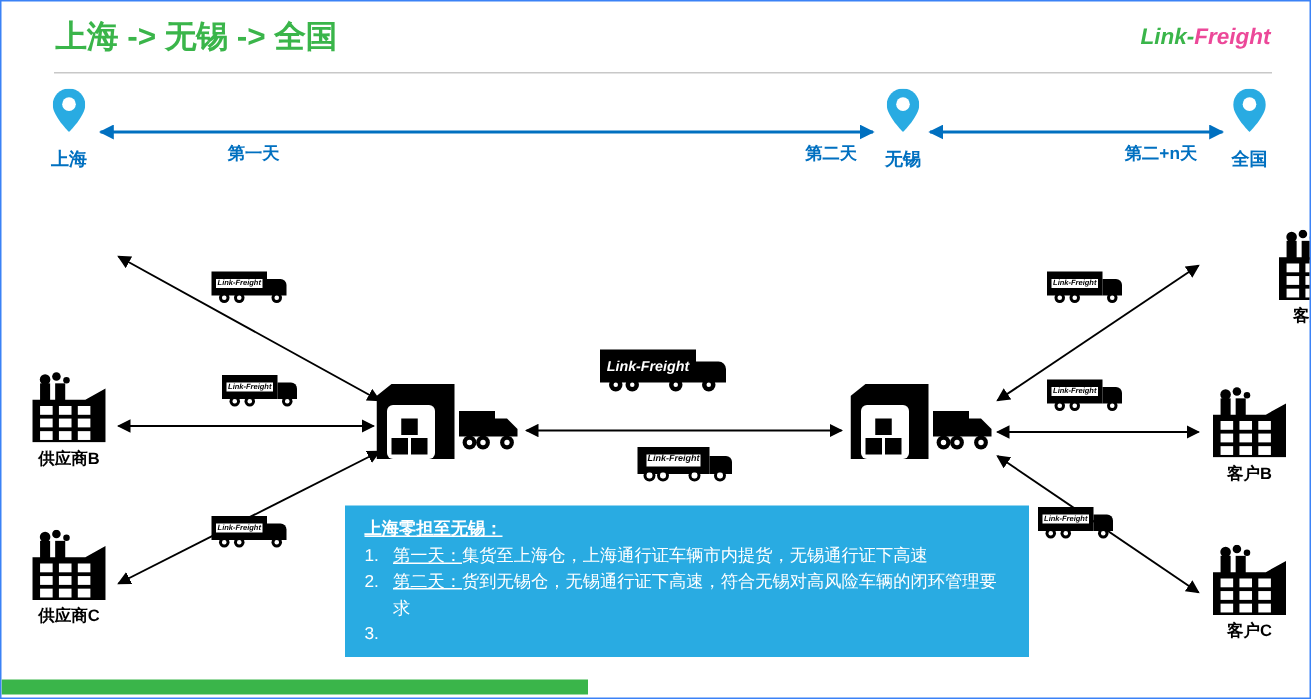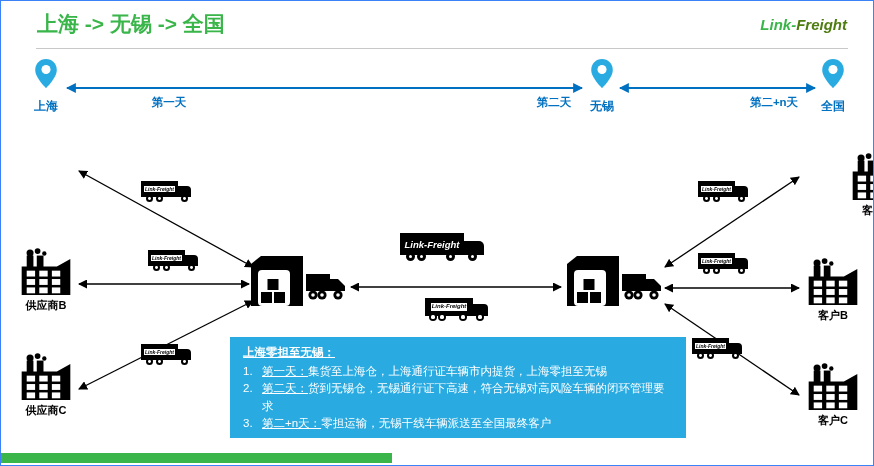--- a/index.html
+++ b/index.html
@@ -4,21 +4,21 @@
 <style>
   * { margin:0; padding:0; box-sizing:border-box; }
   :root { --green:#3AB54A; --blue:#0070C0; --cyan:#29ABE2; }
   html,body { background:#f2f2f2; }
   .slide { position:relative; width:874px; height:466px; background:#fff;
            border:1px solid #3b82f6; overflow:hidden;
            font-family:"Liberation Sans", sans-serif; }
 
   .title { position:absolute; left:36px; top:9px; font-size:21px; font-weight:bold; color:var(--green); }
   .logo { position:absolute; right:26px; top:15px; font-size:15px; font-weight:bold; font-style:italic; white-space:nowrap; }
-  .logo .p1 { color:var(--green);text-align:right; } .logo .p2 { color:#4d7c0f; }
+  .logo .p1 { color:var(--green);text-align:right; } .logo .p2 { color:#ec4899; }
   .header-line { position:absolute; left:35px; top:47px; width:812px; height:1px; background:#c8c8c8; }
 
   .overlay { position:absolute; left:0; top:0; }
 
   .route-label { position:absolute; left:70px; top:61px; width:500px; text-align:center;
                  font-size:11.5px; font-weight:bold; color:var(--blue); }
   .seg-label { position:absolute; font-size:11.5px; font-weight:bold; color:var(--blue); text-align:center; }
   .pin { position:absolute; width:22px; height:29px; }
   .pin svg { display:block; width:22px; height:29px; }
   .pin-label { position:absolute; width:50px; text-align:center; font-size:12px; font-weight:bold; color:var(--blue); }
@@ -275,27 +275,26 @@
     <div class="cab"></div>
     <div class="wheel" style="left:5px"></div>
     <div class="wheel" style="left:15px"></div>
     <div class="wheel" style="left:40px"></div>
   </div>
 
   <div class="info-box">
     <div class="info-title">上海零担至无锡：</div>
     <div class="info-item">
       <span class="num">1.</span>
-      <span class="itext"><u>第一天：</u><span>集货至上海仓，上海通行证车辆市内提货，上海零担至无锡</span></span>
+      <span class="itext"><u>第一天：</u><span>集货至上海仓，上海通行证车辆市内提货，无锡通行证下高速</span></span>
     </div>
     <div class="info-item">
       <span class="num">2.</span>
       <span class="itext"><u>第二天：</u><span>货到无锡仓，无锡通行证下高速，符合无锡对高风险车辆的闭环管理要求</span></span>
     </div>
     <div class="info-item">
       <span class="num">3.</span>
-      <span class="itext"><u>第二+n天：</u><span>零担运输，无锡干线车辆派送至全国最终客户</span></span>
     </div>
   </div>
 
   <div class="bottom-bar"></div>
 
 </div>
 
 </body></html>

